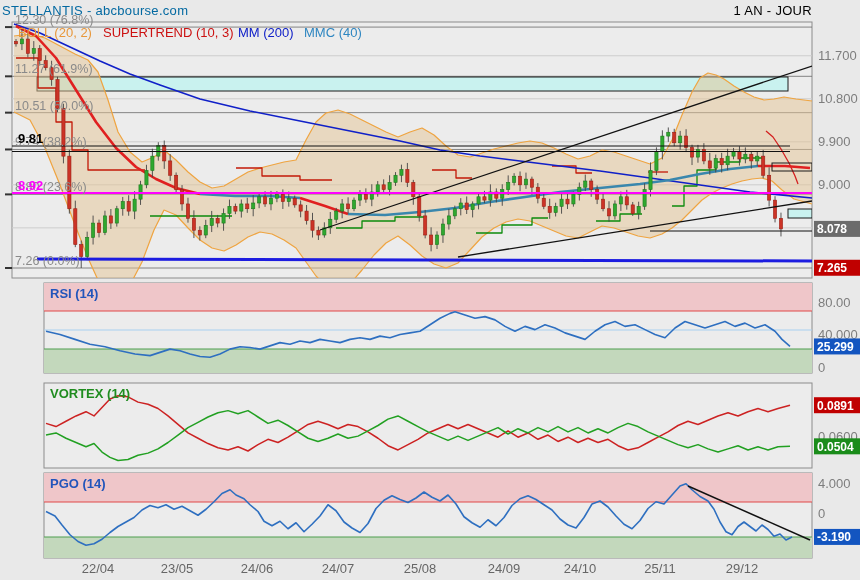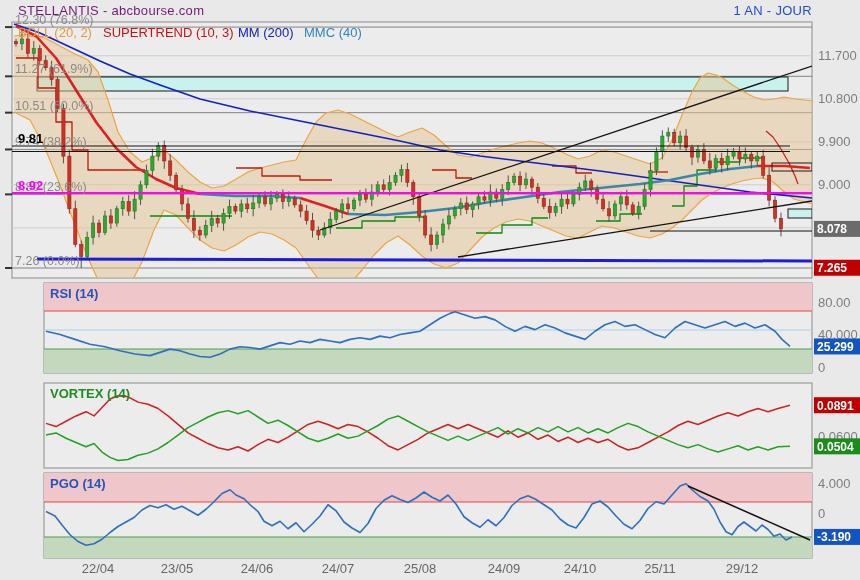--- a/index.html
+++ b/index.html
@@ -1,20 +1,20 @@
 <!DOCTYPE html>
 <html><head>
 <meta charset="utf-8">
 <style>
   html,body{margin:0;padding:0;background:#E9E9E9;width:860px;height:580px;overflow:hidden;
     font-family:"Liberation Sans", sans-serif;}
   #stage{position:relative;width:860px;height:580px;background:#E9E9E9;}
   #hdr{position:absolute;top:1px;left:0;width:860px;height:18px;}
-  #hdr .title{position:absolute;left:18px;top:2px;font-size:13px;color:#701a75;letter-spacing:.3px;}
-  #hdr .period{position:absolute;right:48px;top:2px;font-size:13px;color:#1d4ed8;letter-spacing:.3px;}
+  #hdr .title{position:absolute;left:2px;top:2px;font-size:13px;color:#0369a1;letter-spacing:.3px;}
+  #hdr .period{position:absolute;right:48px;top:2px;font-size:13px;color:#000000;letter-spacing:.3px;}
   svg{position:absolute;left:0;top:0;}
   text{font-family:"Liberation Sans", sans-serif;}
 </style>
 </head>
 <body>
 
 <div id="stage">
   <div id="hdr">
     <span class="title">STELLANTIS - abcbourse.com</span>
     <span class="period">1 AN - JOUR</span>

